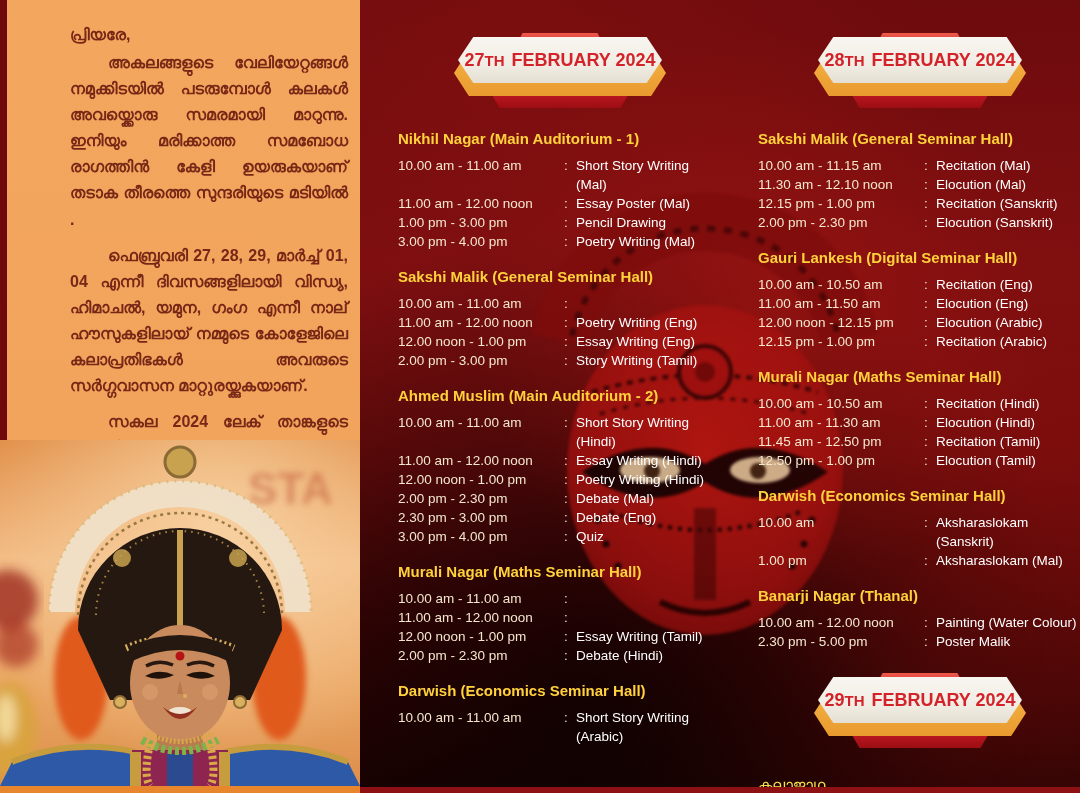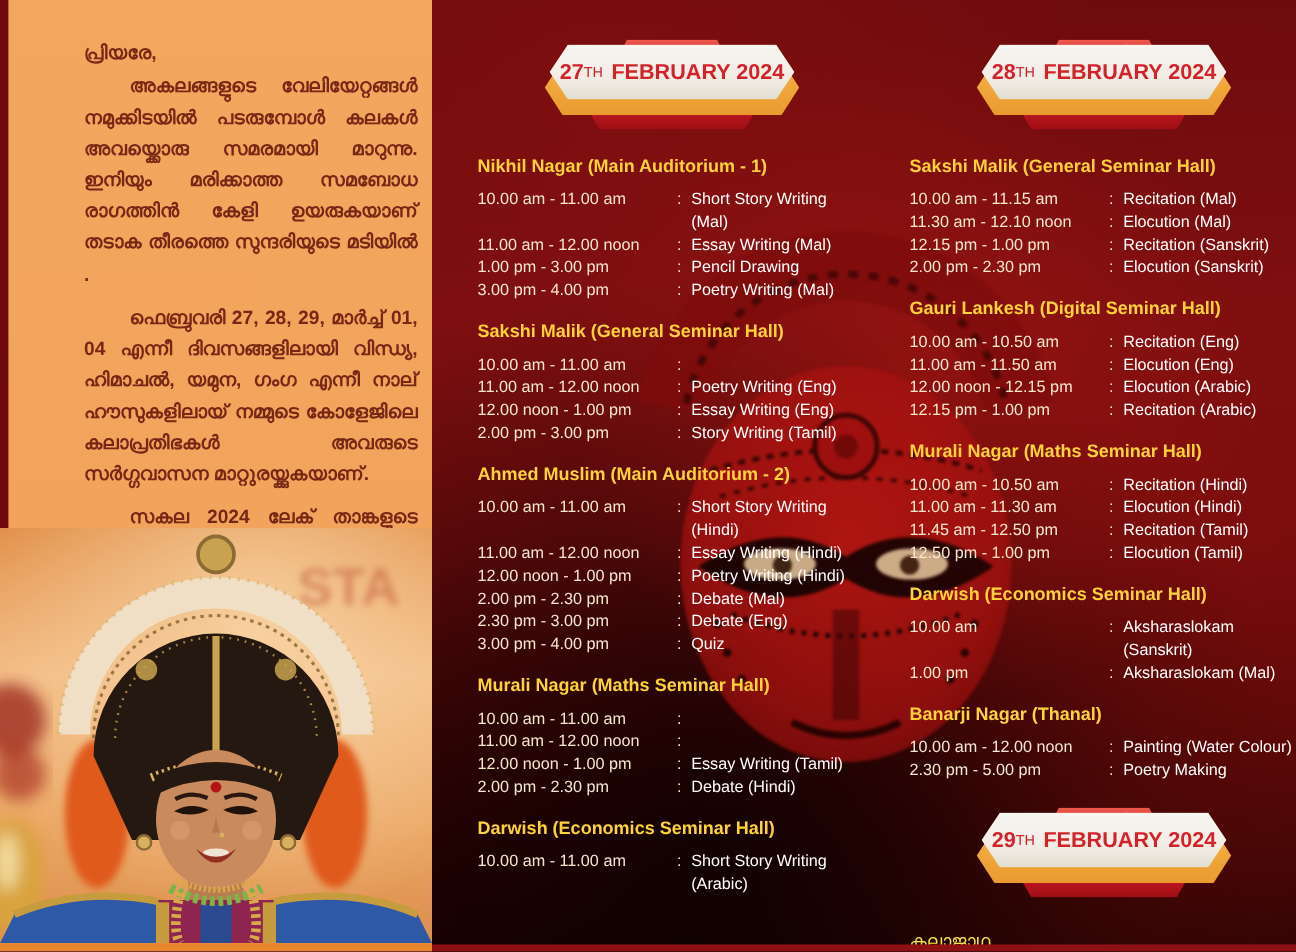--- a/index.html
+++ b/index.html
@@ -5,21 +5,21 @@
   * { margin:0; padding:0; box-sizing:border-box; }
   body { font-family:"Liberation Sans", sans-serif; background:#222; }
   .page { position:relative; width:1080px; height:793px; overflow:hidden; background:#6D0B0D; }
 
   
   .left-panel { position:absolute; left:0; top:0; width:360px; height:793px;
     background:linear-gradient(180deg,#F3A65E 0%,#F2A45C 55%,#ED9C50 100%); }
   .left-strip { position:absolute; left:0; top:0; width:7px; height:447px; background:#70090B; }
   .left-bottom-strip { position:absolute; left:0; bottom:0; width:360px; height:7px; background:#E8862E; z-index:5; }
 
-  .invite { position:absolute; left:70px; top:32px; width:278px; color:#772716;
+  .invite { position:absolute; left:70px; top:22px; width:278px; color:#772716;
     font-size:16px; line-height:1.63; font-weight:600; text-align:justify; }
   .greeting { margin-bottom:2px; text-align:left; }
   .para { text-indent:38px; margin-bottom:10px; }
   .closing { text-align:center; margin:14px 0 10px; }
   .sig { text-align:center; margin-top:11px; }
   .sig-role { font-weight:600; }
   .sig-name { font-weight:700; }
 
   .photo { position:absolute; left:0; top:440px; width:360px; height:346px; overflow:hidden; }
 
@@ -49,21 +49,21 @@
     clip-path:polygon(2% 0,98% 0,86% 100%,14% 100%);
     background:linear-gradient(180deg,#D8282E 0%,#C01722 55%,#9C0E13 100%); z-index:2; }
   .badge .hex { position:absolute; left:0; right:0; top:17px; height:46px;
     clip-path:polygon(0 50%,7% 0,93% 0,100% 50%,93% 100%,7% 100%);
     background:linear-gradient(180deg,#F6B445,#E99A2E); z-index:3; }
   .badge .hex-inner { position:absolute; left:4px; right:4px; top:4px; bottom:4px;
     clip-path:polygon(0 50%,7.5% 0,92.5% 0,100% 50%,92.5% 100%,7.5% 100%);
     background:linear-gradient(180deg,#F8F6F1 0%,#F1EDE4 60%,#E4DfD2 100%);
     display:flex; align-items:center; justify-content:center;
     color:#D3232A; font-weight:700; font-size:18px; white-space:nowrap; }
-  .badge .hex-inner sup { font-size:12px; font-weight:400; margin:0 1px 0 0; }
+  .badge .hex-inner sup { font-size:15px; font-weight:700; margin:0 1px 0 0; }
   .badge .date-rest { margin-left:6px; }
 
   
   .venue { color:#FFD23B; font-weight:700; font-size:15px; line-height:20px; margin:16px 0 7px; }
   .venue:empty { display:none; }
   .row { display:flex; align-items:flex-start; font-weight:400; font-size:13.5px; line-height:19px; }
   .row .time { flex:none; width:158px; color:#F4E7CE; }
   .row .sep { flex:none; width:20px; color:#F4E7CE; text-align:center; }
   .row .act { color:#FFFFFF; }
   .row .act.accent { color:#FFE24A; font-size:15px; }
@@ -253,21 +253,21 @@
     <div class="rows">
   <div class="row">
     <span class="time">10.00 am - 11.00 am</span>
     <span class="sep">:</span>
     <span class="act">Short Story Writing (Mal)</span>
   </div>
 
   <div class="row">
     <span class="time">11.00 am - 12.00 noon</span>
     <span class="sep">:</span>
-    <span class="act">Essay Writing (Mal)</span>
+    <span class="act">Essay Poster (Mal)</span>
   </div>
 
   <div class="row">
     <span class="time">1.00 pm - 3.00 pm</span>
     <span class="sep">:</span>
     <span class="act">Pencil Drawing</span>
   </div>
 
   <div class="row">
     <span class="time">3.00 pm - 4.00 pm</span>
@@ -509,21 +509,21 @@
     <div class="rows">
   <div class="row">
     <span class="time">10.00 am - 12.00 noon</span>
     <span class="sep">:</span>
     <span class="act">Painting (Water Colour)</span>
   </div>
 
   <div class="row">
     <span class="time">2.30 pm - 5.00 pm</span>
     <span class="sep">:</span>
-    <span class="act">Poetry Making</span>
+    <span class="act">Poster Malik</span>
   </div>
 </div>
   </div>
 </div>
 
       <div class="day3-block">
         <div class="badge">
           <div class="tab">DAY - 3</div>
           <div class="ribbon"></div>
           <div class="hex"></div>

